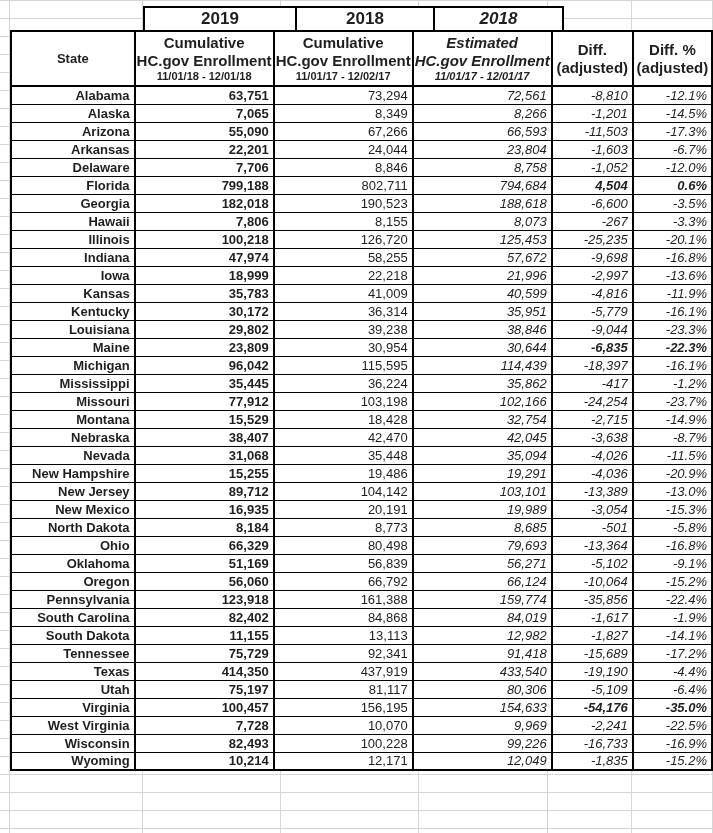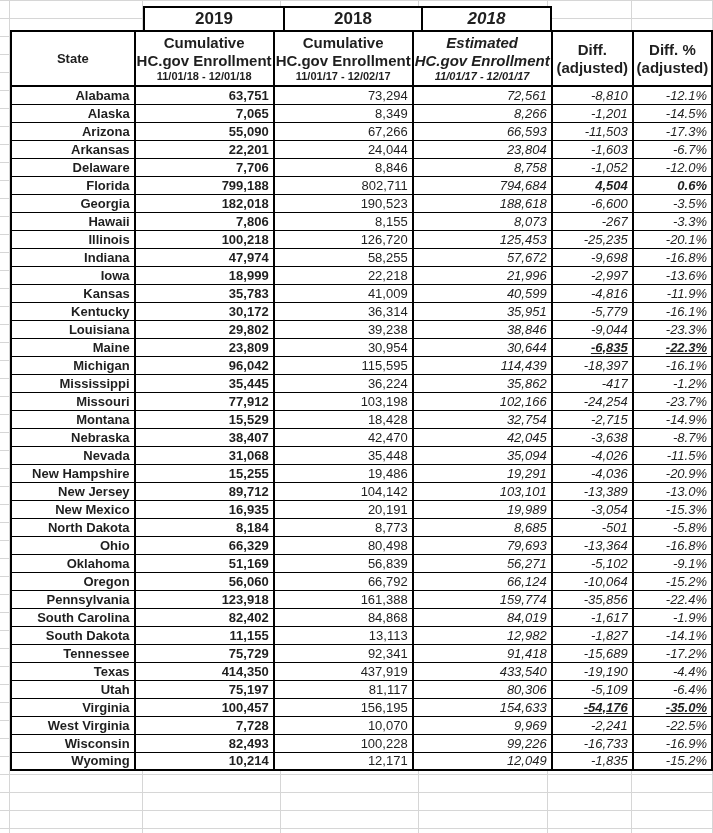--- a/index.html
+++ b/index.html
@@ -28,21 +28,21 @@
     background-position:9px 0,142px 0,280px 0,418px 0,547px 0,631px 0,712px 0,0 0;
   }
   
   .year-row{position:absolute;left:143px;top:6px;display:flex;}
   .year-cell{
     box-sizing:border-box;border:2px solid #000;background:#fff;
     height:26px;display:flex;align-items:center;justify-content:center;
     font-weight:bold;font-size:17px;
   }
   .year-cell + .year-cell{border-left:none;}
-  .yw1{width:142px;} .yw2{width:138px;} .yw3{width:129px;font-style:italic;}
+  .yw1{width:154px;} .yw2{width:138px;} .yw3{width:129px;font-style:italic;}
   
   table.main{
     position:absolute;left:10px;top:30px;
     border-collapse:collapse;table-layout:fixed;
     background:#fff;
   }
   table.main{border:2px solid #000;}
   table.main col.w-state{width:133px;}
   table.main col.w-2019{width:138px;}
   table.main col.w-2018{width:138px;}
@@ -63,21 +63,21 @@
   }
   .hdr-line{display:block;line-height:1.18;font-size:15px;}
   .hdr-date{font-size:11px;}
   th.est-col .hdr-line{font-style:italic;}
   table.main td{height:18px;font-size:13px;text-align:right;}
   td.c0{font-weight:bold;}
   td.c1{font-weight:bold;}
   td.c2{font-weight:normal;}
   td.c3, td.c4, td.c5{font-style:italic;}
   td.hl-green{background:#ccffcc;font-weight:bold;}
-  td.hl-pink{background:#ff99cc;font-weight:bold;text-decoration:underline;}
+  td.hl-pink{background:#ff99cc;font-weight:bold;}
   td.hl-yellow{background:#ffff99;}
   
   .total-row{position:absolute;left:10px;top:797px;display:flex;margin-top:44px;}
   .total-cell{
     box-sizing:border-box;position:relative;
     border:2px solid #000;background:#ffff00;
     height:29px;display:flex;align-items:center;justify-content:flex-end;
     font-weight:bold;font-size:14px;padding:0 4px;
   }
   .total-cell + .total-cell{border-left:none;}

